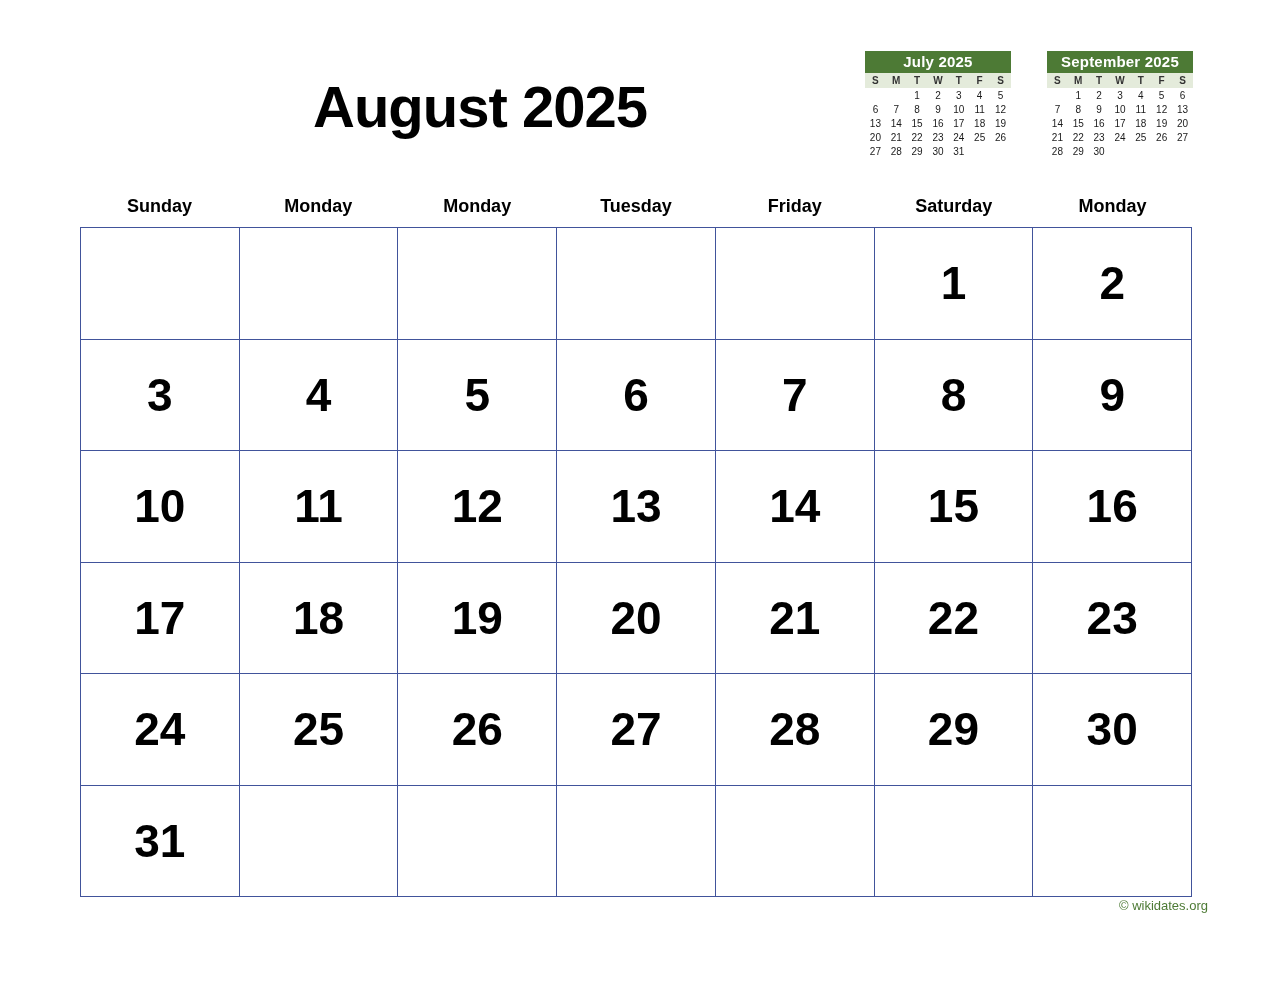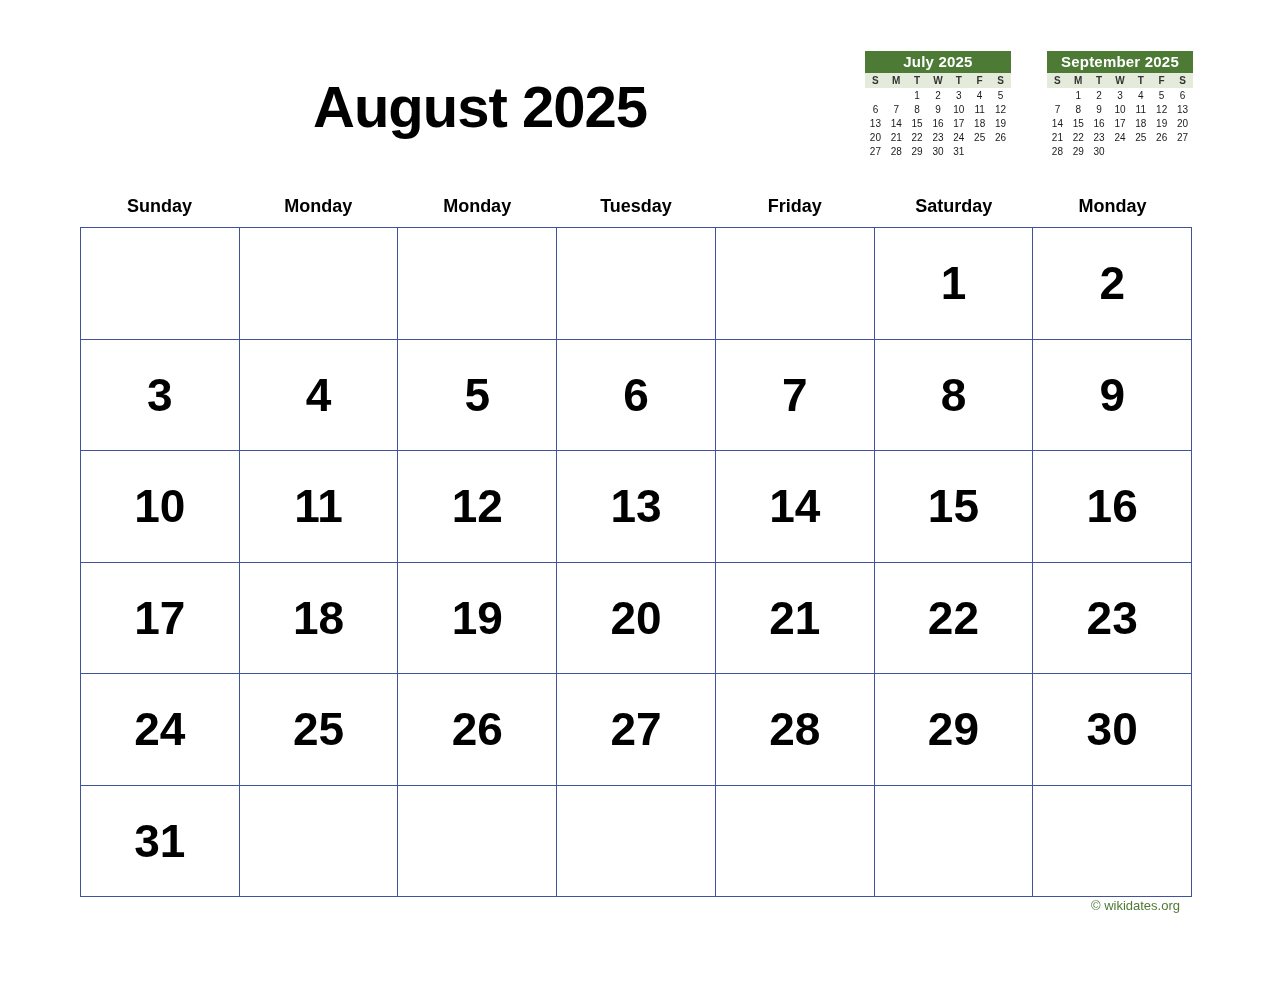--- a/index.html
+++ b/index.html
@@ -121,21 +121,21 @@
     font-size: 46px;
     font-weight: bold;
     line-height: 1;
     color: #000000;
   }
   .day.blank .day-num { visibility: hidden; }
 
   
   .footer {
     position: absolute;
-    right: 100px;
+    right: 72px;
     top: 898px;
     font-size: 13px;
     color: #4d7a35;
     text-align: right;
   }
   .footer a { color: #4d7a35; text-decoration: none; }
 </style>
 </head>
 <body>
 

